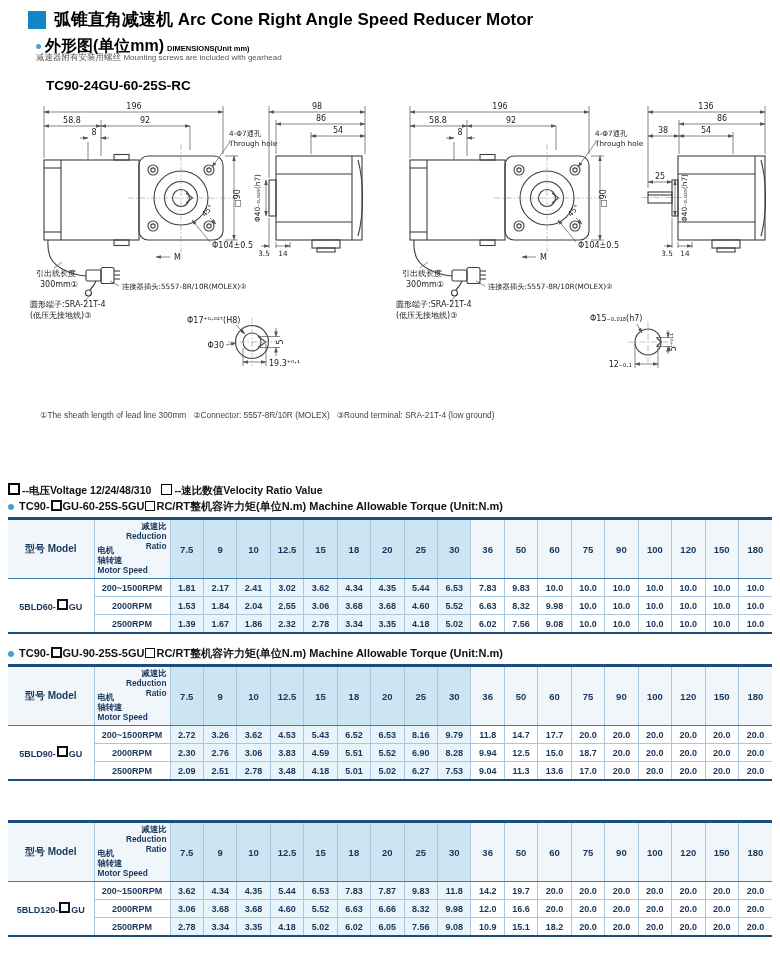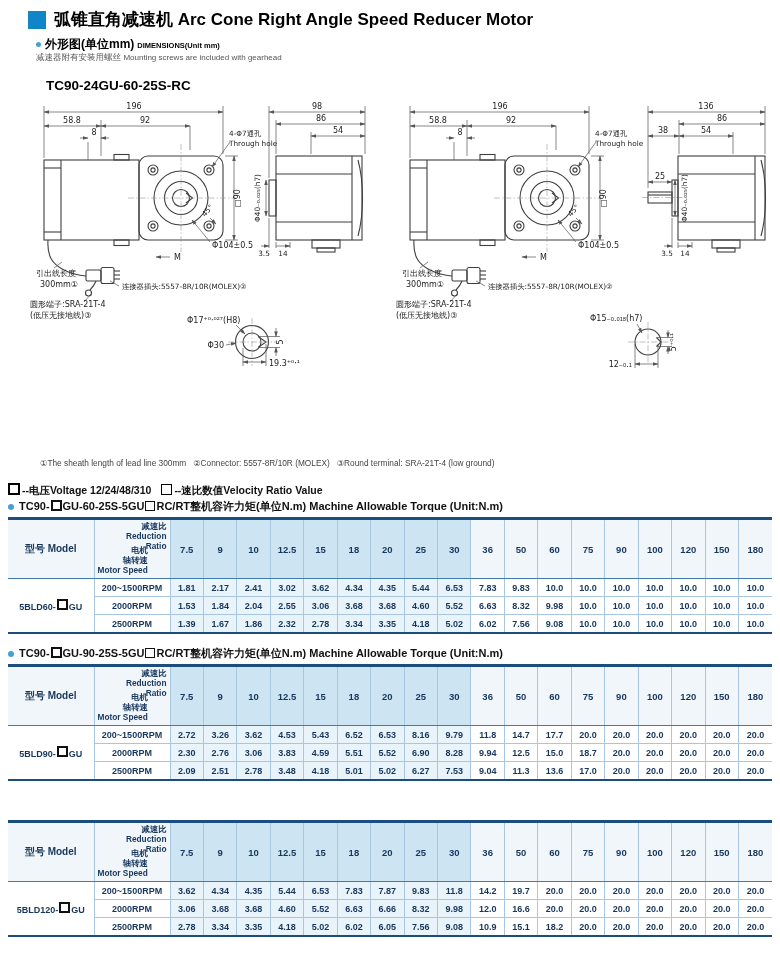--- a/index.html
+++ b/index.html
@@ -8,36 +8,36 @@
     font-family:"Liberation Sans",sans-serif;color:#000;overflow:hidden;
   }
   
   .hd{position:absolute;top:8px;left:28px;display:flex;align-items:center;}
   .accent-sq{width:18px;height:18px;background:#1086c8;margin-right:8px;flex:0 0 auto;}
   .hd h1{font-size:17px;font-weight:bold;margin:0;letter-spacing:0;}
   
   .dim-head{position:absolute;top:36px;left:36px;display:flex;align-items:baseline;}
   .dot{display:inline-block;width:6px;height:6px;border-radius:50%;background:#45a0d8;margin-right:4px;flex:0 0 auto;align-self:center;}
   .dot.sm{width:5px;height:5px;}
-  .dh-zh{font-size:12px;font-weight:bold;}
+  .dh-zh{font-size:16px;font-weight:bold;}
   .dh-en{font-size:7.5px;font-weight:bold;margin-left:3px;}
   .dim-sub{position:absolute;top:52px;left:36px;font-size:8.5px;color:#555;}
   .dim-sub .en{font-size:8px;}
   .model-name{position:absolute;top:78px;left:46px;font-size:13.5px;font-weight:bold;}
   
   .drawings{position:absolute;top:90px;left:0;width:744px;height:305px;padding-left:41px;}
   .drawings svg{position:absolute;top:0;}
   #dwgL{left:24px;}
   #dwgR{left:390px;}
   svg text{font:8px "DejaVu Sans",sans-serif;fill:#222;}
   svg text.t7{font-size:7.3px;}
   .oln{stroke:#3f3f3f;stroke-width:1.1;fill:none;}
   .dln{stroke:#555;stroke-width:0.7;fill:none;}
   .cln{stroke:#999;stroke-width:0.6;fill:none;stroke-dasharray:6 2 1.5 2;}
-  .footnote{position:absolute;top:410px;left:40px;font-size:8.3px;color:#444;white-space:pre;margin-top:48px;}
+  .footnote{position:absolute;top:410px;left:40px;font-size:8.3px;color:#444;white-space:pre;}
   
   .legend{position:absolute;top:483px;left:8px;font-size:10.5px;font-weight:bold;color:#111;}
   .lsq{display:inline-block;width:9px;height:9px;border:1.2px solid #000;vertical-align:-1px;margin-right:2px;background:#fff;}
   .lsq.bold{border-width:2.6px;width:8px;height:8px;}
   .legend .gap{display:inline-block;width:10px;}
   
   .tbl-title{position:absolute;left:8px;font-size:11px;font-weight:bold;color:#111;display:flex;align-items:center;}
   .tbl-title .dot{margin-right:5px;}
   .sq{display:inline-block;width:8px;height:8px;border:1px solid #111;vertical-align:-0.5px;margin:0 1px;background:#fff;}
   .sq.sqb{border-width:2.3px;width:7px;height:7px;}
@@ -56,21 +56,21 @@
   table.torque tbody td{height:17px;background:#fff;text-align:center;font-size:9px;font-weight:bold;}
   th.mh{font-size:10px;font-weight:bold;text-align:center;}
   th.rh{font-size:9.5px;font-weight:bold;text-align:center;margin-top:32px;}
   th.rh.hl{background:#cde4f3;}
   td.vc.hl2{background:#e9f3fa;}
   td.sc{font-size:9.5px;}
   td.mc{font-size:10px;background:#fff;}
   th.diag{position:relative;background:
       linear-gradient(to bottom right,rgba(0,0,0,0) calc(50% - 0.6px),#8fb5d5 calc(50% - 0.6px),#8fb5d5 calc(50% + 0.6px),rgba(0,0,0,0) calc(50% + 0.6px)),#f1f6fa;}
   th.diag .dtr{position:absolute;top:2px;right:3px;text-align:right;font-size:8.3px;font-weight:bold;line-height:1.2;}
-  th.diag .dbl{position:absolute;bottom:2px;left:3px;text-align:right;font-size:8.3px;font-weight:bold;line-height:1.2;}
+  th.diag .dbl{position:absolute;bottom:2px;left:3px;text-align:left;font-size:8.3px;font-weight:bold;line-height:1.2;}
   #t1{top:517px;} #t2{top:664px;} #t3{top:820px;}
   #tt1{top:499px;} #tt2{top:646px;} #tt3{top:802px;margin-top:40px;}
   
   .note{position:absolute;top:938px;left:8px;font-size:8.8px;color:#1f4e79;line-height:1.45;}
   .note .nbox{display:inline-block;width:22px;height:9px;background:#cfe6f4;border:1px solid #6aa5d8;vertical-align:-1px;margin:0 3px;}
   .note .line2{padding-left:36px;}
 </style>
 </head>
 <body>
 

